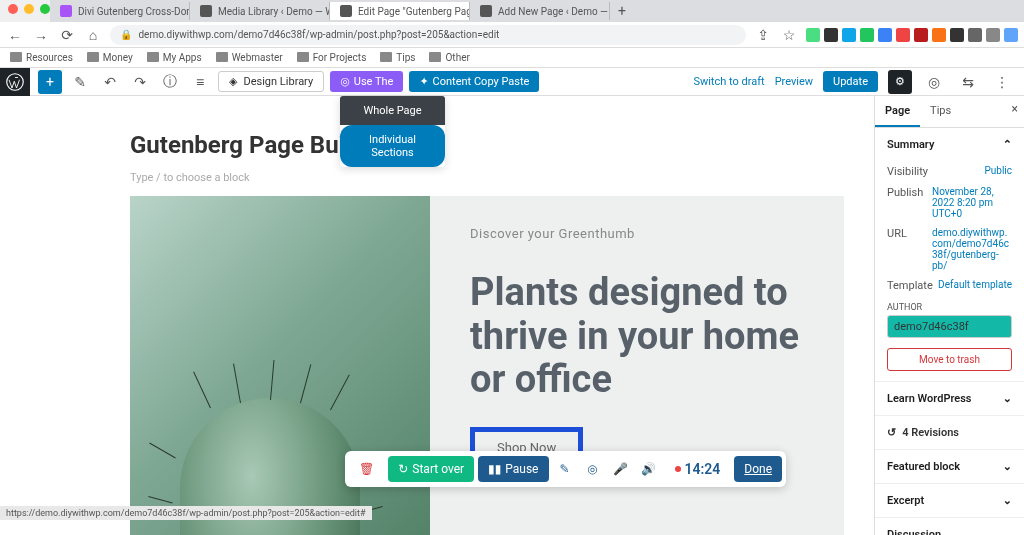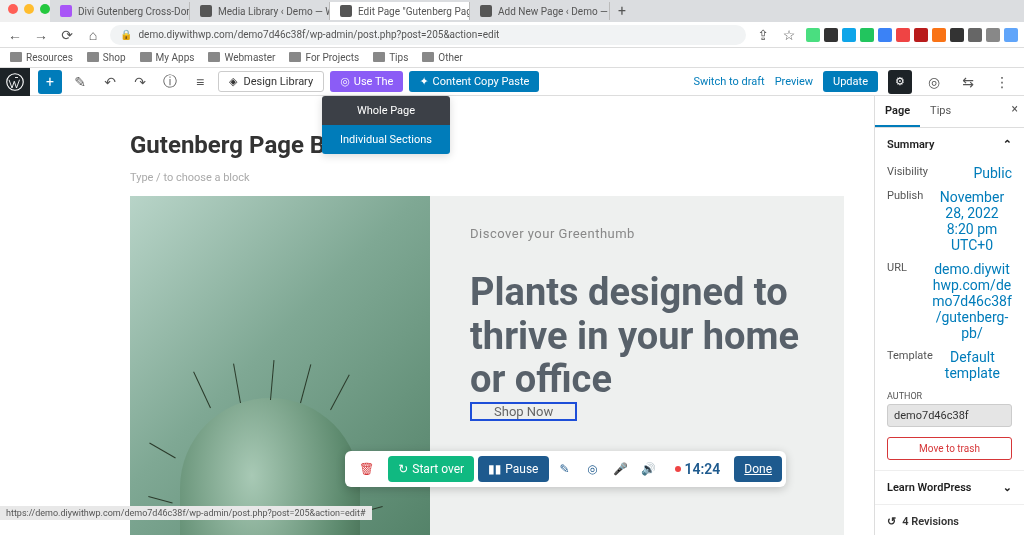--- a/index.html
+++ b/index.html
@@ -41,35 +41,35 @@
 .ico-btn { color: #555; }
 .design-lib { border: 1px solid #ccc; border-radius: 3px; padding: 3px 10px; font-size: 11px; display: flex; align-items: center; gap: 6px; }
 .purple-btn { background: #8b5cf6; color: #fff; border-radius: 3px; padding: 4px 10px; font-size: 11px; display: flex; align-items: center; gap: 4px; }
 .ccp-btn { background: #007cba; color: #fff; border-radius: 3px; padding: 4px 10px; font-size: 11px; display: flex; align-items: center; gap: 4px; }
 .wp-right { margin-left: auto; display: flex; align-items: center; gap: 10px; padding-right: 10px; font-size: 11px; }
 .link-btn { color: #007cba; }
 .update-btn { background: #007cba; color: #fff; padding: 4px 10px; border-radius: 3px; }
 .gear-sq { background: #1d2327; color: #fff; width: 24px; height: 24px; display: flex; align-items: center; justify-content: center; border-radius: 3px; }
 
 
-.dropdown { position: absolute; top: 96px; left: 322px; width: 128px; background: #fff; box-shadow: 0 2px 8px rgba(0,0,0,0.15); border-radius: 3px; overflow: hidden; z-index: 10; }
+.dropdown { position: absolute; top: 96px; left: 340px; width: 105px; background: #fff; box-shadow: 0 2px 8px rgba(0,0,0,0.15); border-radius: 3px; overflow: hidden; z-index: 10; }
 .dropdown div { padding: 8px 10px; font-size: 11px; text-align: center; color: #fff; }
 .dd-dark { background: #3c4047; }
-.dd-blue { background: #007cba; }
+.dd-blue { background: #007cba; border-radius: 12px; }
 
 
 .canvas { position: absolute; top: 96px; left: 0; right: 150px; bottom: 0; background: #fff; overflow: hidden; padding: 0 30px; }
 .page-title { font-size: 24px; font-weight: 700; color: #333; margin-top: 35px; }
 .placeholder-text { font-size: 11px; color: #aaa; margin-top: 12px; }
 .hero { margin-top: 12px; background: #eef0ef; display: flex; height: 422px; }
 .hero-img { width: 300px; background: linear-gradient(135deg, #b8d4c8 0%, #7fa894 40%, #4a7a5f 100%); position: relative; overflow: hidden; }
 .hero-text { flex: 1; padding: 30px 40px; }
 .eyebrow { font-size: 13px; color: #888; letter-spacing: 0.5px; }
 .hero-h { font-size: 38px; font-weight: 700; color: #58616a; line-height: 1.15; margin-top: 30px; }
-.shop-btn { display: inline-block; padding: 0 22px; border: 2px solid #1d4ed8; color: #666; font-size: 13px; }
+.shop-btn { display: inline-block; margin-top: 25px; padding: 8px 22px; border: 5px solid #1d4ed8; color: #666; font-size: 13px; }
 
 
 .cactus-body { position: absolute; bottom: -40px; left: 50px; width: 180px; height: 260px; background: radial-gradient(ellipse at 40% 30%, #a8c9b5, #5d8a6e 60%, #34583f); border-radius: 90px 90px 40px 40px; }
 .spine { position: absolute; width: 1px; height: 40px; background: #2a3a2a; transform-origin: bottom; }
 
 
 .recorder { position: absolute; bottom: 48px; left: 345px; display: flex; align-items: center; gap: 4px; background: #fff; border-radius: 6px; box-shadow: 0 2px 10px rgba(0,0,0,0.2); padding: 4px; z-index: 20; }
 .rec-btn { padding: 6px 10px; border-radius: 4px; font-size: 12px; display: flex; align-items: center; gap: 4px; }
 .rec-trash { color: #d63638; }
 .rec-green { background: #10b981; color: #fff; }
@@ -83,23 +83,23 @@
 .sidebar { position: absolute; top: 96px; right: 0; width: 150px; bottom: 0; background: #fff; border-left: 1px solid #ddd; font-size: 11px; overflow-y: auto; }
 .side-tabs { display: flex; border-bottom: 1px solid #ddd; position: relative; }
 .side-tab { padding: 8px 10px; color: #555; }
 .side-tab.active { font-weight: 600; color: #1e1e1e; border-bottom: 2px solid #007cba; }
 .side-close { position: absolute; right: 6px; top: 6px; font-size: 12px; color: #555; }
 .panel { border-bottom: 1px solid #eee; }
 .panel-hd { padding: 10px 12px; display: flex; justify-content: space-between; align-items: center; font-weight: 600; color: #1e1e1e; gap: 7px; }
 .panel-body { padding: 0 12px 10px; }
 .row { display: flex; justify-content: space-between; padding: 4px 0; }
 .row .k { color: #555; }
-.row .v { color: #007cba; font-size: 14px; text-align: center; max-width: 80px; word-break: break-word; }
+.row .v { color: #007cba; font-size: 10px; text-align: left; max-width: 80px; word-break: break-word; }
 .author-label { font-size: 9px; color: #555; margin-top: 6px; }
-.author-sel { width: 100%; border: 1px solid #ccc; border-radius: 3px; padding: 4px 6px; margin-top: 3px; font-size: 11px; background: #e5e5e5; }
+.author-sel { width: 100%; border: 1px solid #ccc; border-radius: 3px; padding: 4px 6px; margin-top: 3px; font-size: 11px; background: #14b8a6; }
 .trash-btn { width: 100%; border: 1px solid #d63638; color: #d63638; padding: 5px; border-radius: 3px; margin-top: 10px; text-align: center; font-size: 10px; }
 .rev-row { display: flex; align-items: center; gap: 6px; padding: 10px 12px; font-weight: 600; }
 
 
 .status-bar { position: absolute; bottom: 15px; left: 0; font-size: 9px; color: #555; background: #e8e8e8; padding: 2px 6px; }
 </style>
 </head>
 <body>
 
 <div class="traffic">
@@ -153,21 +153,21 @@
     <span style="background:#888"></span>
     <span style="background:#60a5fa"></span>
   </div>
 </div>
 
 <div class="bookmarks">
   <div class="bookmark">
       <span>Resources</span>
     </div>
   <div class="bookmark">
-      <span>Shop</span>
+      <span>Money</span>
     </div>
   <div class="bookmark">
       <span>My Apps</span>
     </div>
   <div class="bookmark">
       <span>Webmaster</span>
     </div>
   <div class="bookmark">
       <span>For Projects</span>
     </div>

